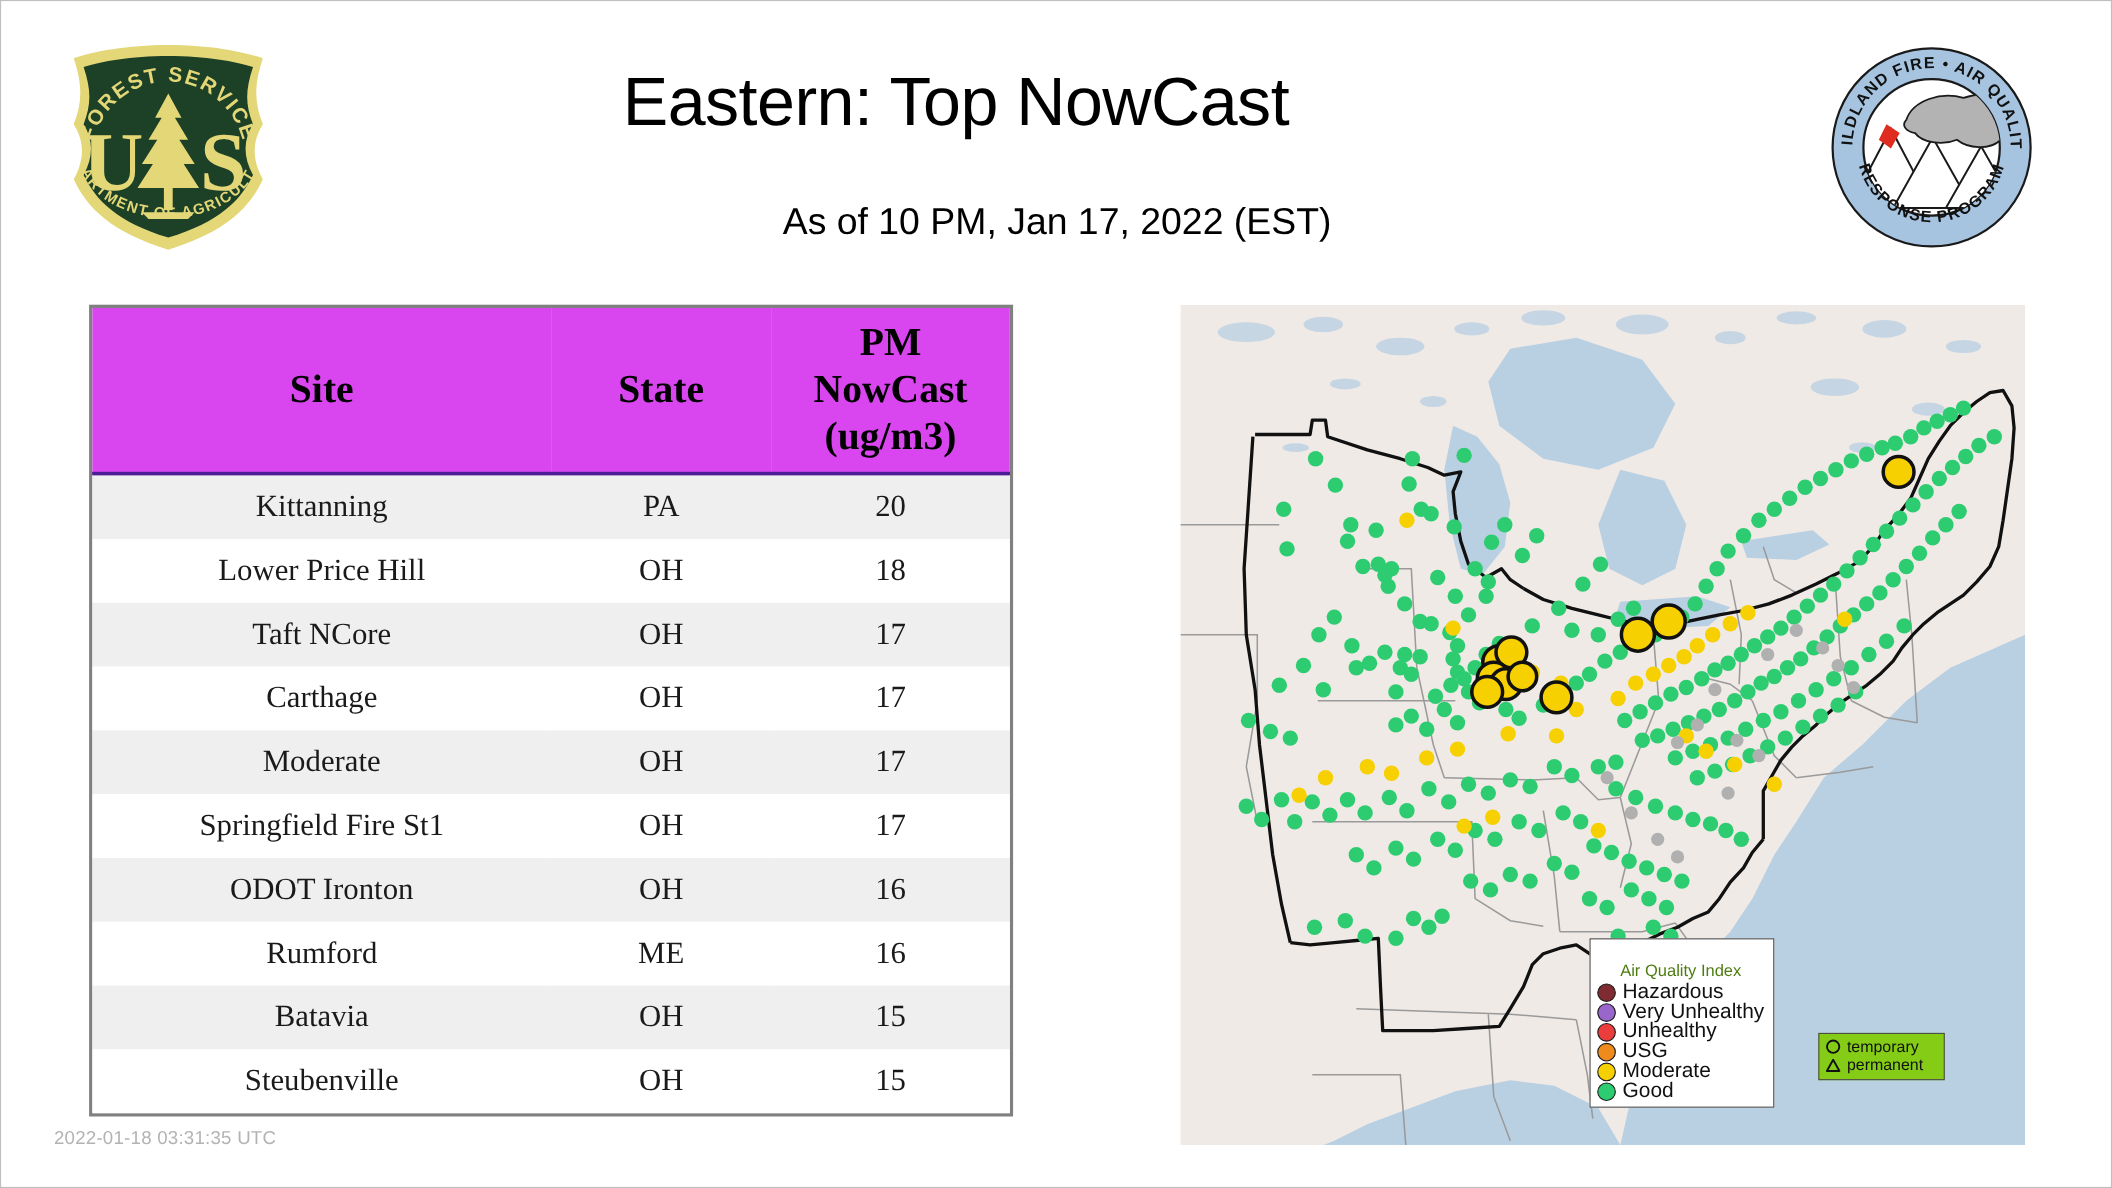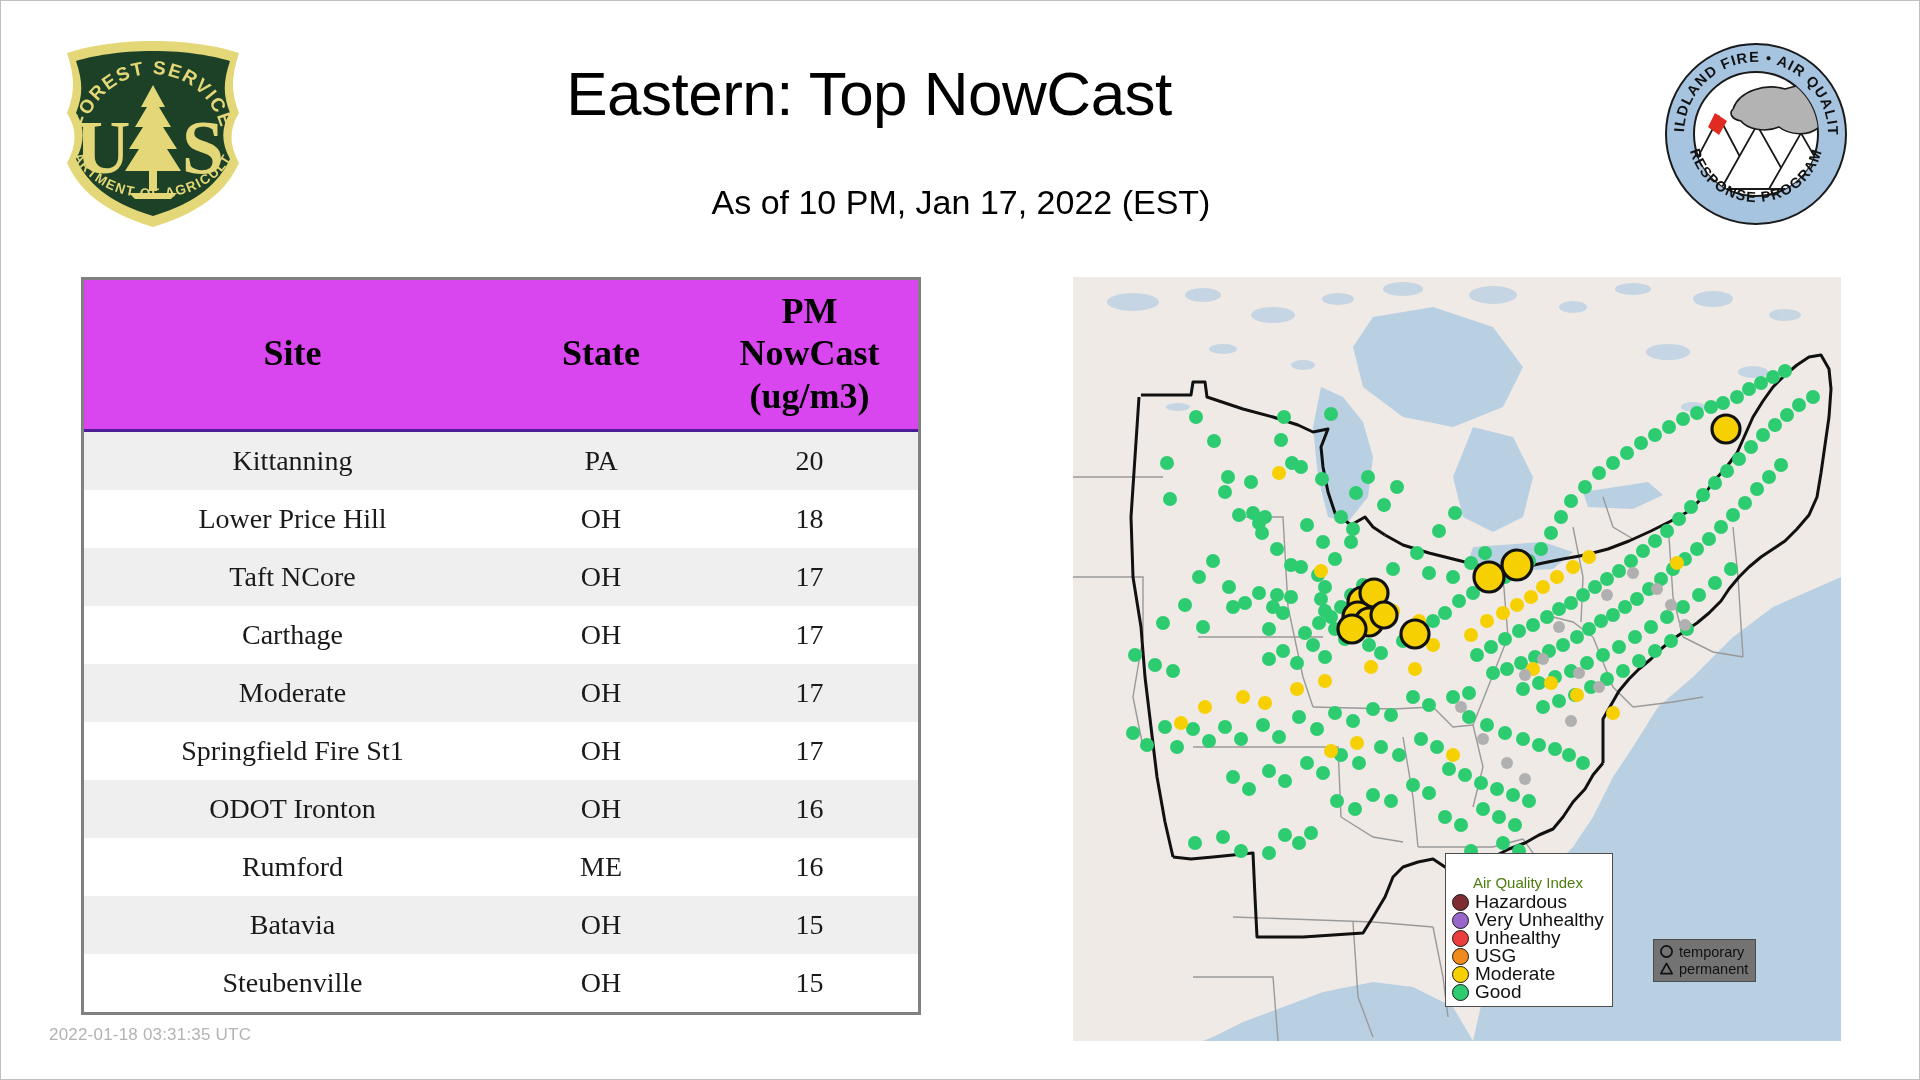--- a/index.html
+++ b/index.html
@@ -50,22 +50,22 @@
   .aqi-legend{position:absolute;left:1444px;top:852px;background:#ffffff;
               border:1px solid #4d4d4d;padding:4px 8px 5px 6px;
               font-family:"Liberation Sans",sans-serif;}
   .aqi-legend .lg-title{font-size:15px;color:#4d7c0f;text-align:center;
                         margin:16px 0 2px 0;font-weight:400;}
   .aqi-row{display:flex;align-items:center;gap:6px;height:18px;}
   .aqi-dot{width:15px;height:15px;border-radius:50%;border:1.6px solid #1a1a1a;
            flex:0 0 auto;}
   .aqi-lbl{font-size:19px;color:#111;white-space:nowrap;}
 
-  .tp-legend{position:absolute;left:1652px;top:938px;background:#737373;
-             border:1px solid #4d4d4d;padding:3px 7px 4px 5px;
+  .tp-legend{position:absolute;left:1652px;top:938px;background:#84cc16;
+             border:1px solid #4d4d4d;padding:3px 19px 4px 5px;
              font-family:"Liberation Sans",sans-serif;}
   .tp-row{display:flex;align-items:center;gap:5px;height:17px;}
   .tp-lbl{font-size:14.5px;color:#111;white-space:nowrap;}
 </style>
 </head>
 <body>
 
 <div class="page">
 
   <div class="fs-logo">

